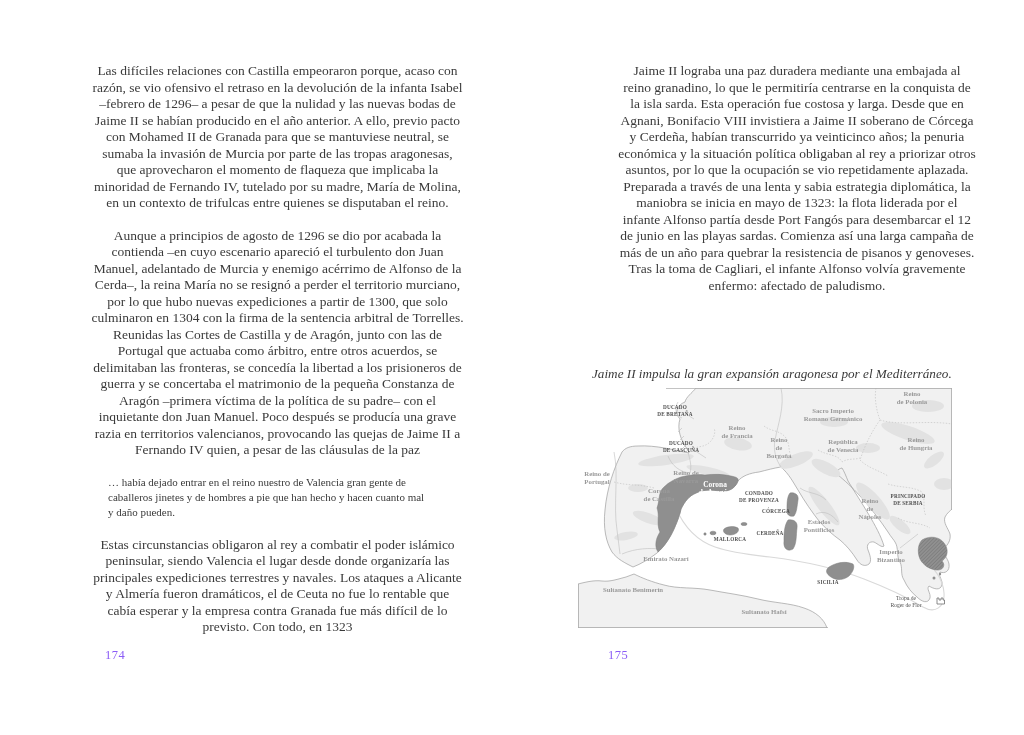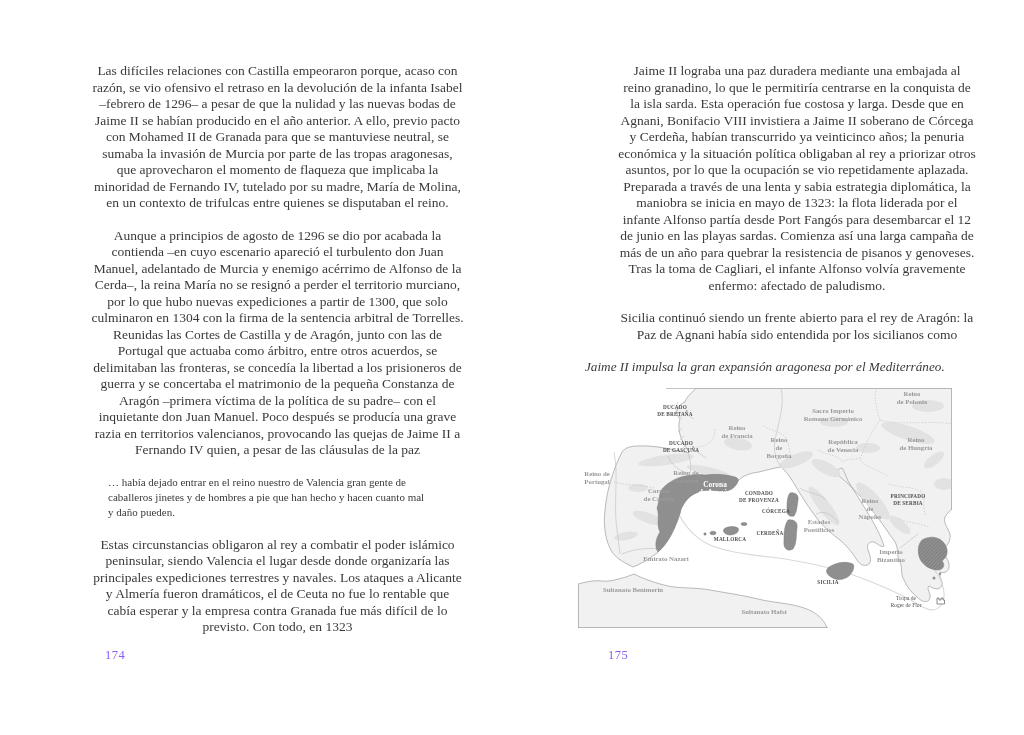--- a/index.html
+++ b/index.html
@@ -13,21 +13,21 @@
   #right-col{left:602px;width:390px;}
   .body-par{
     margin:16px;font-size:13.5px;line-height:16.5px;text-align:center;
   }
   blockquote.quote{
     margin:8px 0 9px 33px;width:322px;
     font-size:11px;line-height:15.4px;
   }
   .caption{
     position:absolute;left:577px;top:351px;width:390px;
-    font-style:italic;font-size:13.2px;line-height:16px;margin:8px;
+    font-style:italic;font-size:13.2px;line-height:16px;margin:15px;
   }
   .pagenum{
     position:absolute;top:648px;font-size:12.5px;color:#8b5cf6;letter-spacing:.5px;
   }
   #pagenum-left{left:105px;}
   #pagenum-right{left:608px;}
 
   
   #map{
     position:absolute;left:578px;top:388px;width:374px;height:240px;
@@ -48,21 +48,20 @@
 
 <div class="page-col" id="left-col">
   <p class="body-par">Las difíciles relaciones con Castilla empeoraron porque, acaso con razón, se vio ofensivo el retraso en la devolución de la infanta Isabel –febrero de 1296– a pesar de que la nulidad y las nuevas bodas de Jaime II se habían producido en el año anterior. A ello, previo pacto con Mohamed II de Granada para que se mantuviese neutral, se sumaba la invasión de Murcia por parte de las tropas aragonesas, que aprovecharon el momento de flaqueza que implicaba la minoridad de Fernando IV, tutelado por su madre, María de Molina, en un contexto de trifulcas entre quienes se disputaban el reino.</p>
   <p class="body-par">Aunque a principios de agosto de 1296 se dio por acabada la contienda –en cuyo escenario apareció el turbulento don Juan Manuel, adelantado de Murcia y enemigo acérrimo de Alfonso de la Cerda–, la reina María no se resignó a perder el territorio murciano, por lo que hubo nuevas expediciones a partir de 1300, que solo culminaron en 1304 con la firma de la sentencia arbitral de Torrelles. Reunidas las Cortes de Castilla y de Aragón, junto con las de Portugal que actuaba como árbitro, entre otros acuerdos, se delimitaban las fronteras, se concedía la libertad a los prisioneros de guerra y se concertaba el matrimonio de la pequeña Constanza de Aragón –primera víctima de la política de su padre– con el inquietante don Juan Manuel. Poco después se producía una grave razia en territorios valencianos, provocando las quejas de Jaime II a Fernando IV quien, a pesar de las cláusulas de la paz</p>
   <blockquote class="quote">… había dejado entrar en el reino nuestro de Valencia gran gente de caballeros jinetes y de hombres a pie que han hecho y hacen cuanto mal y daño pueden.</blockquote>
   <p class="body-par">Estas circunstancias obligaron al rey a combatir el poder islámico peninsular, siendo Valencia el lugar desde donde organizaría las principales expediciones terrestres y navales. Los ataques a Alicante y Almería fueron dramáticos, el de Ceuta no fue lo rentable que cabía esperar y la empresa contra Granada fue más difícil de lo previsto. Con todo, en 1323</p>
 </div>
 
 <div class="page-col" id="right-col">
   <p class="body-par">Jaime II lograba una paz duradera mediante una embajada al reino granadino, lo que le permitiría centrarse en la conquista de la isla sarda. Esta operación fue costosa y larga. Desde que en Agnani, Bonifacio VIII invistiera a Jaime II soberano de Córcega y Cerdeña, habían transcurrido ya veinticinco años; la penuria económica y la situación política obligaban al rey a priorizar otros asuntos, por lo que la ocupación se vio repetidamente aplazada. Preparada a través de una lenta y sabia estrategia diplomática, la maniobra se inicia en mayo de 1323: la flota liderada por el infante Alfonso partía desde Port Fangós para desembarcar el 12 de junio en las playas sardas. Comienza así una larga campaña de más de un año para quebrar la resistencia de pisanos y genoveses. Tras la toma de Cagliari, el infante Alfonso volvía gravemente enfermo: afectado de paludismo.</p>
-  <p class="body-par">Sicilia continuó siendo un frente abierto para el rey de Aragón: la Paz de Agnani había sido entendida por los sicilianos como</p>
 </div>
 
 <p class="caption">Jaime II impulsa la gran expansión aragonesa por el Mediterráneo.</p>
 
 <div id="map">
   <svg width="374" height="240" viewBox="0 0 374 240">
     <defs>
       <pattern id="hatch" width="2.5" height="2.5" patternUnits="userSpaceOnUse" patternTransform="rotate(45)">
         <rect width="2.5" height="2.5" fill="#909090"></rect>
         <line x1="0" y1="0" x2="0" y2="2.5" stroke="#6f6f6f" stroke-width="0.9"></line>

